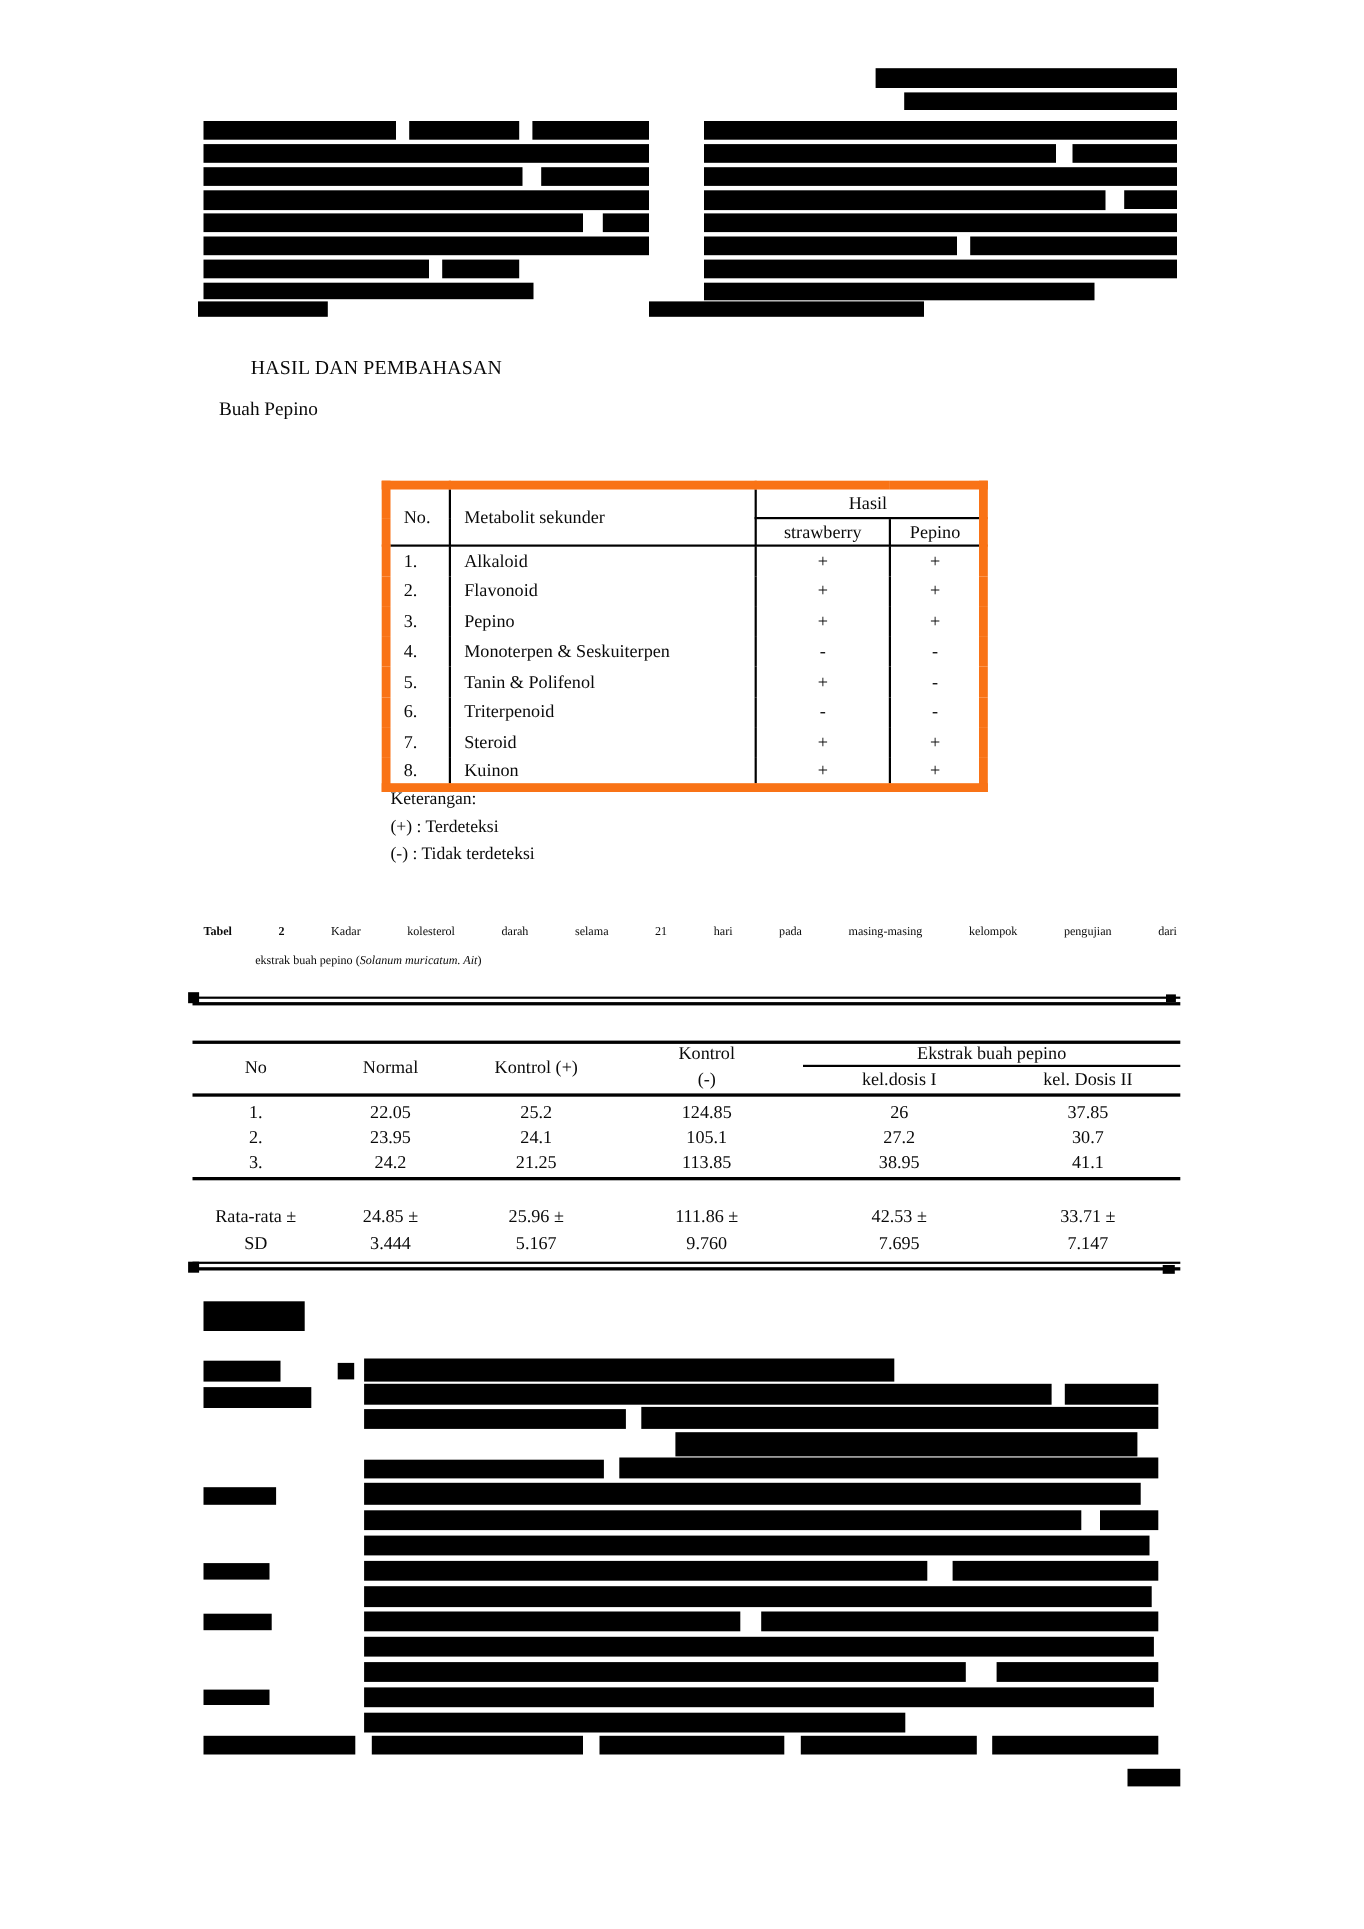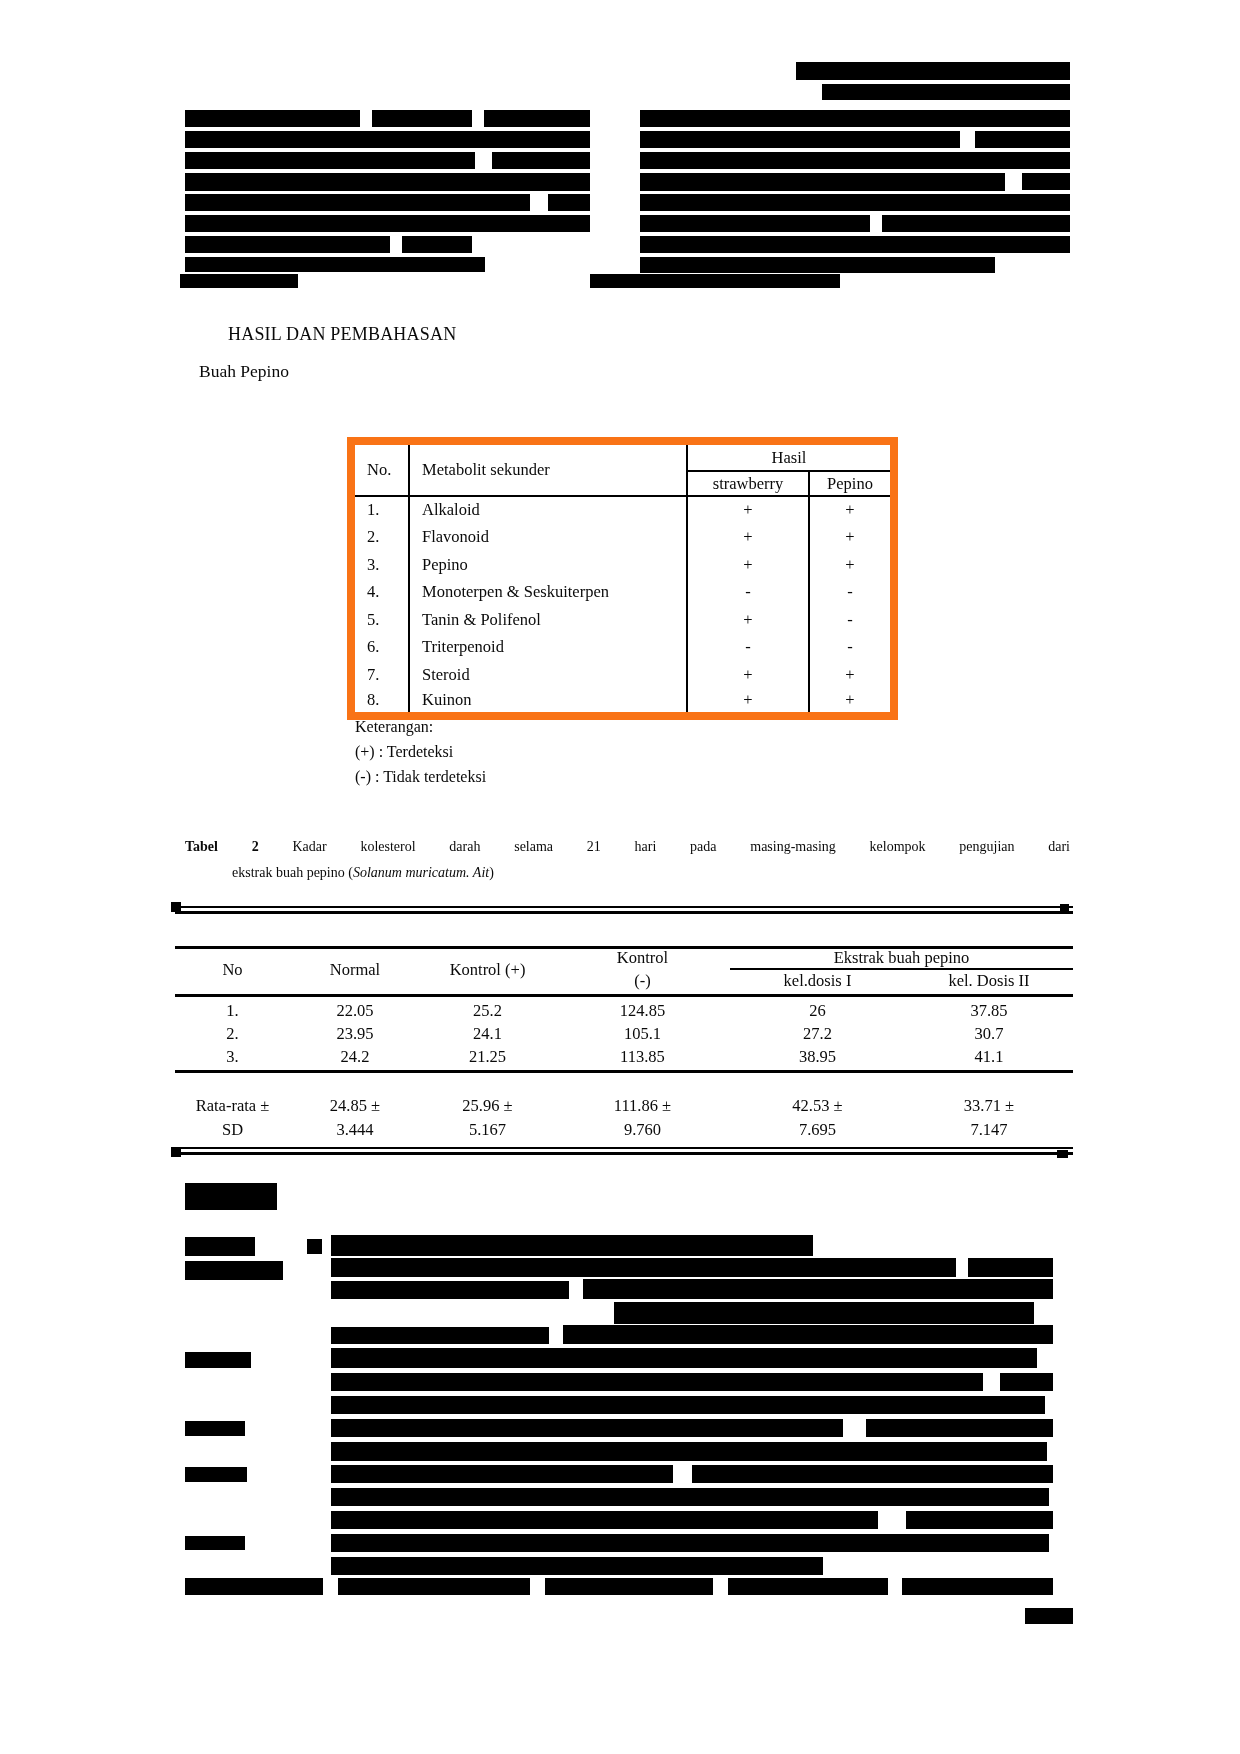--- a/index.html
+++ b/index.html
@@ -18,21 +18,21 @@
   .t1 thead tr.r1{height:30px;}
   .t1 thead tr.r2{height:25px;}
   .t1 tbody tr{height:27.5px;}
   .t1 .left{text-align:left;padding-left:12px;}
   .t1 .ctr{text-align:center;}
   .t1 tbody td{border-top:none;border-bottom:none;vertical-align:middle;}
 
   .notes{position:absolute;left:355px;top:714px;font-size:16px;line-height:25px;}
 
   
-  .cap2{position:absolute;left:185px;top:834px;width:885px;font-size:14px;line-height:26px;}
+  .cap2{position:absolute;left:185px;top:834px;width:885px;font-size:11px;line-height:26px;}
   .cap2-l1{text-align:justify;text-align-last:justify;}
   .cap2-l2{margin-left:47px;}
 
   
   .t2{position:absolute;left:175px;top:900px;width:898px;height:262px;font-size:16.5px;}
   .t2 .rule{position:absolute;background:#000;}
   .t2 .cell{position:absolute;text-align:center;line-height:21px;}
   .t2-title{position:absolute;left:0;top:15px;width:898px;height:30px;line-height:30px;
             text-align:center;font-weight:bold;font-size:17px;}
   .t2row{position:absolute;left:0;width:898px;display:grid;

